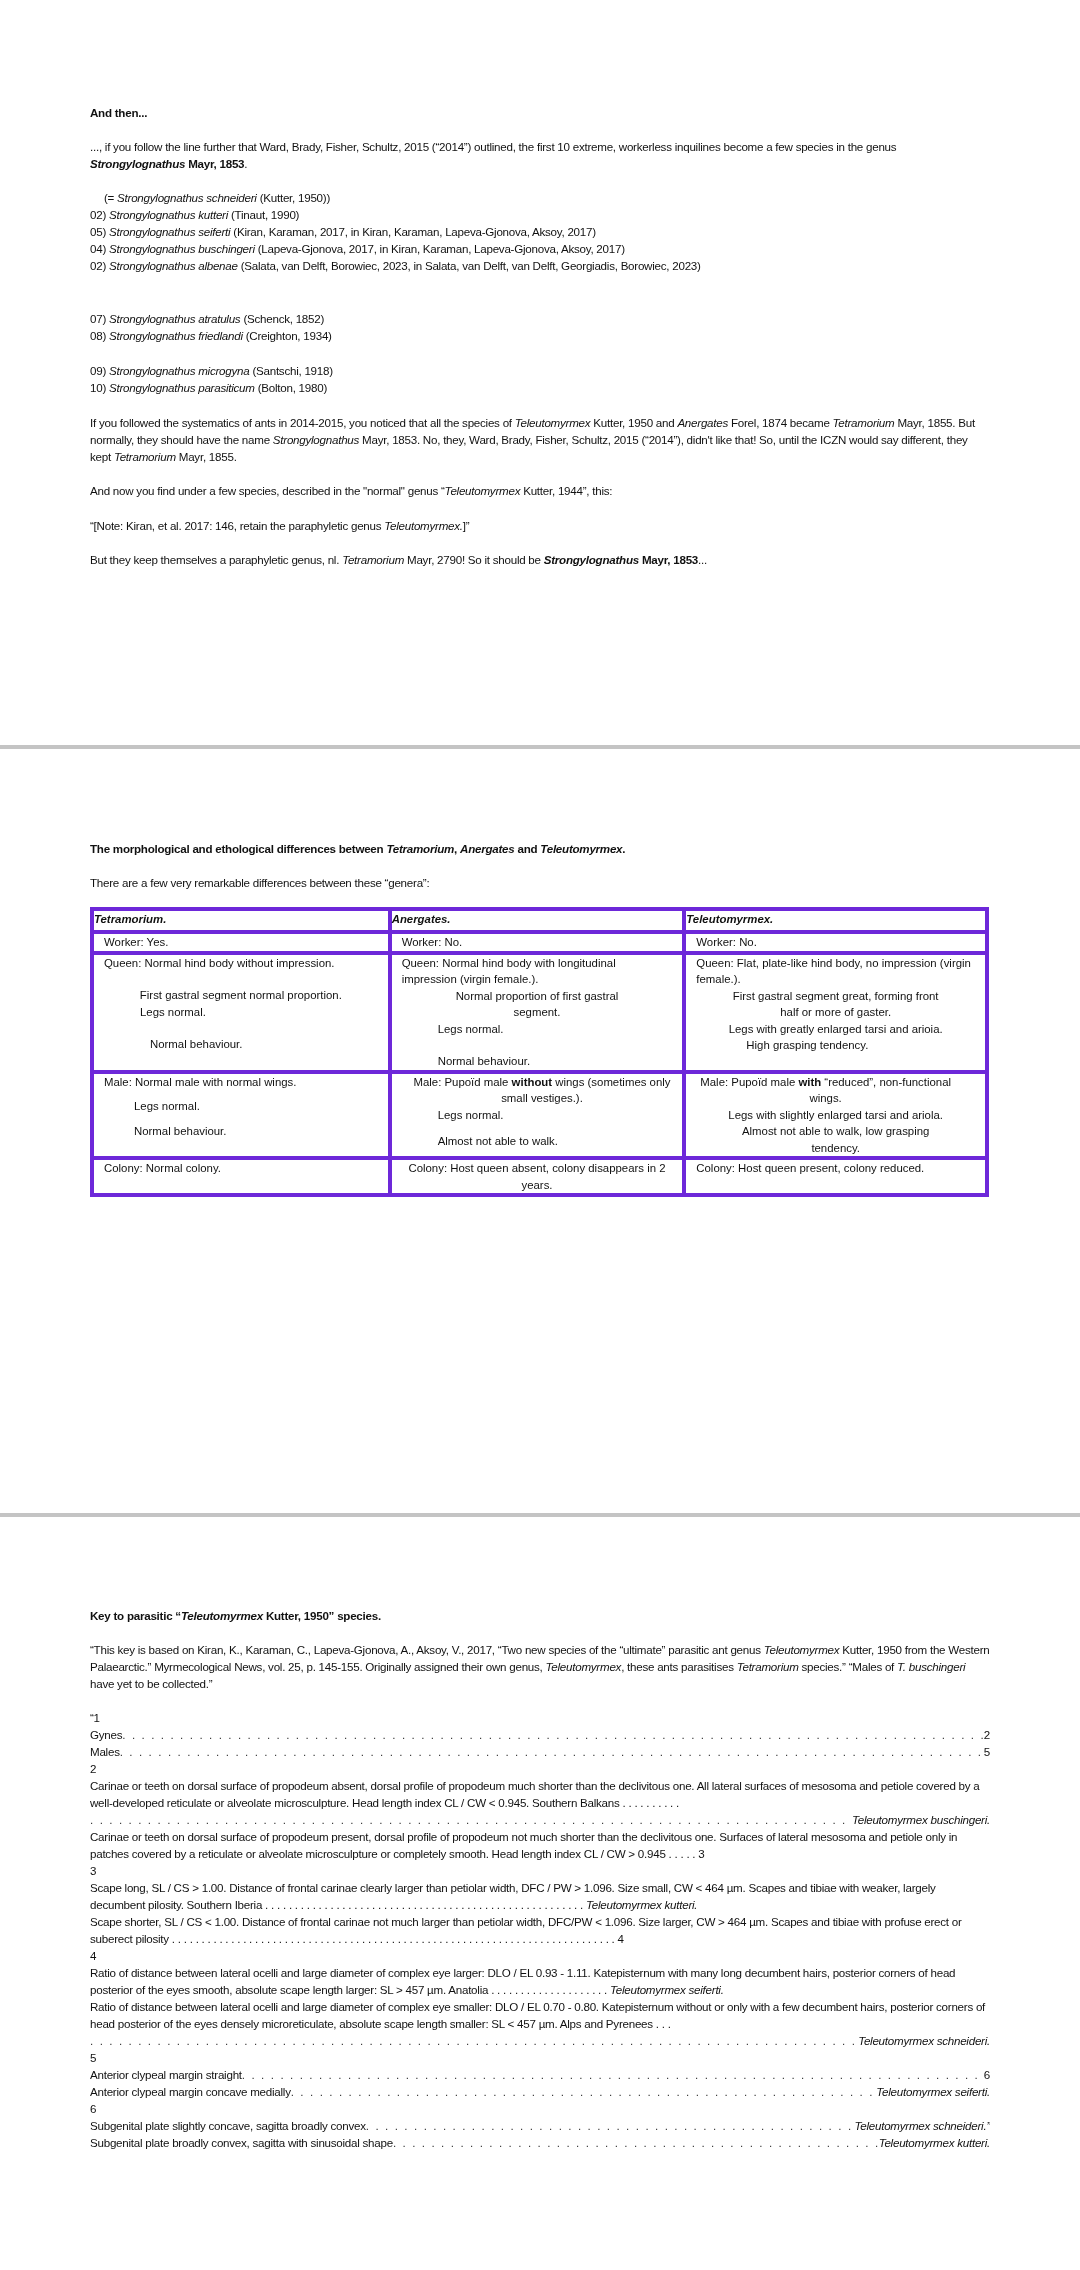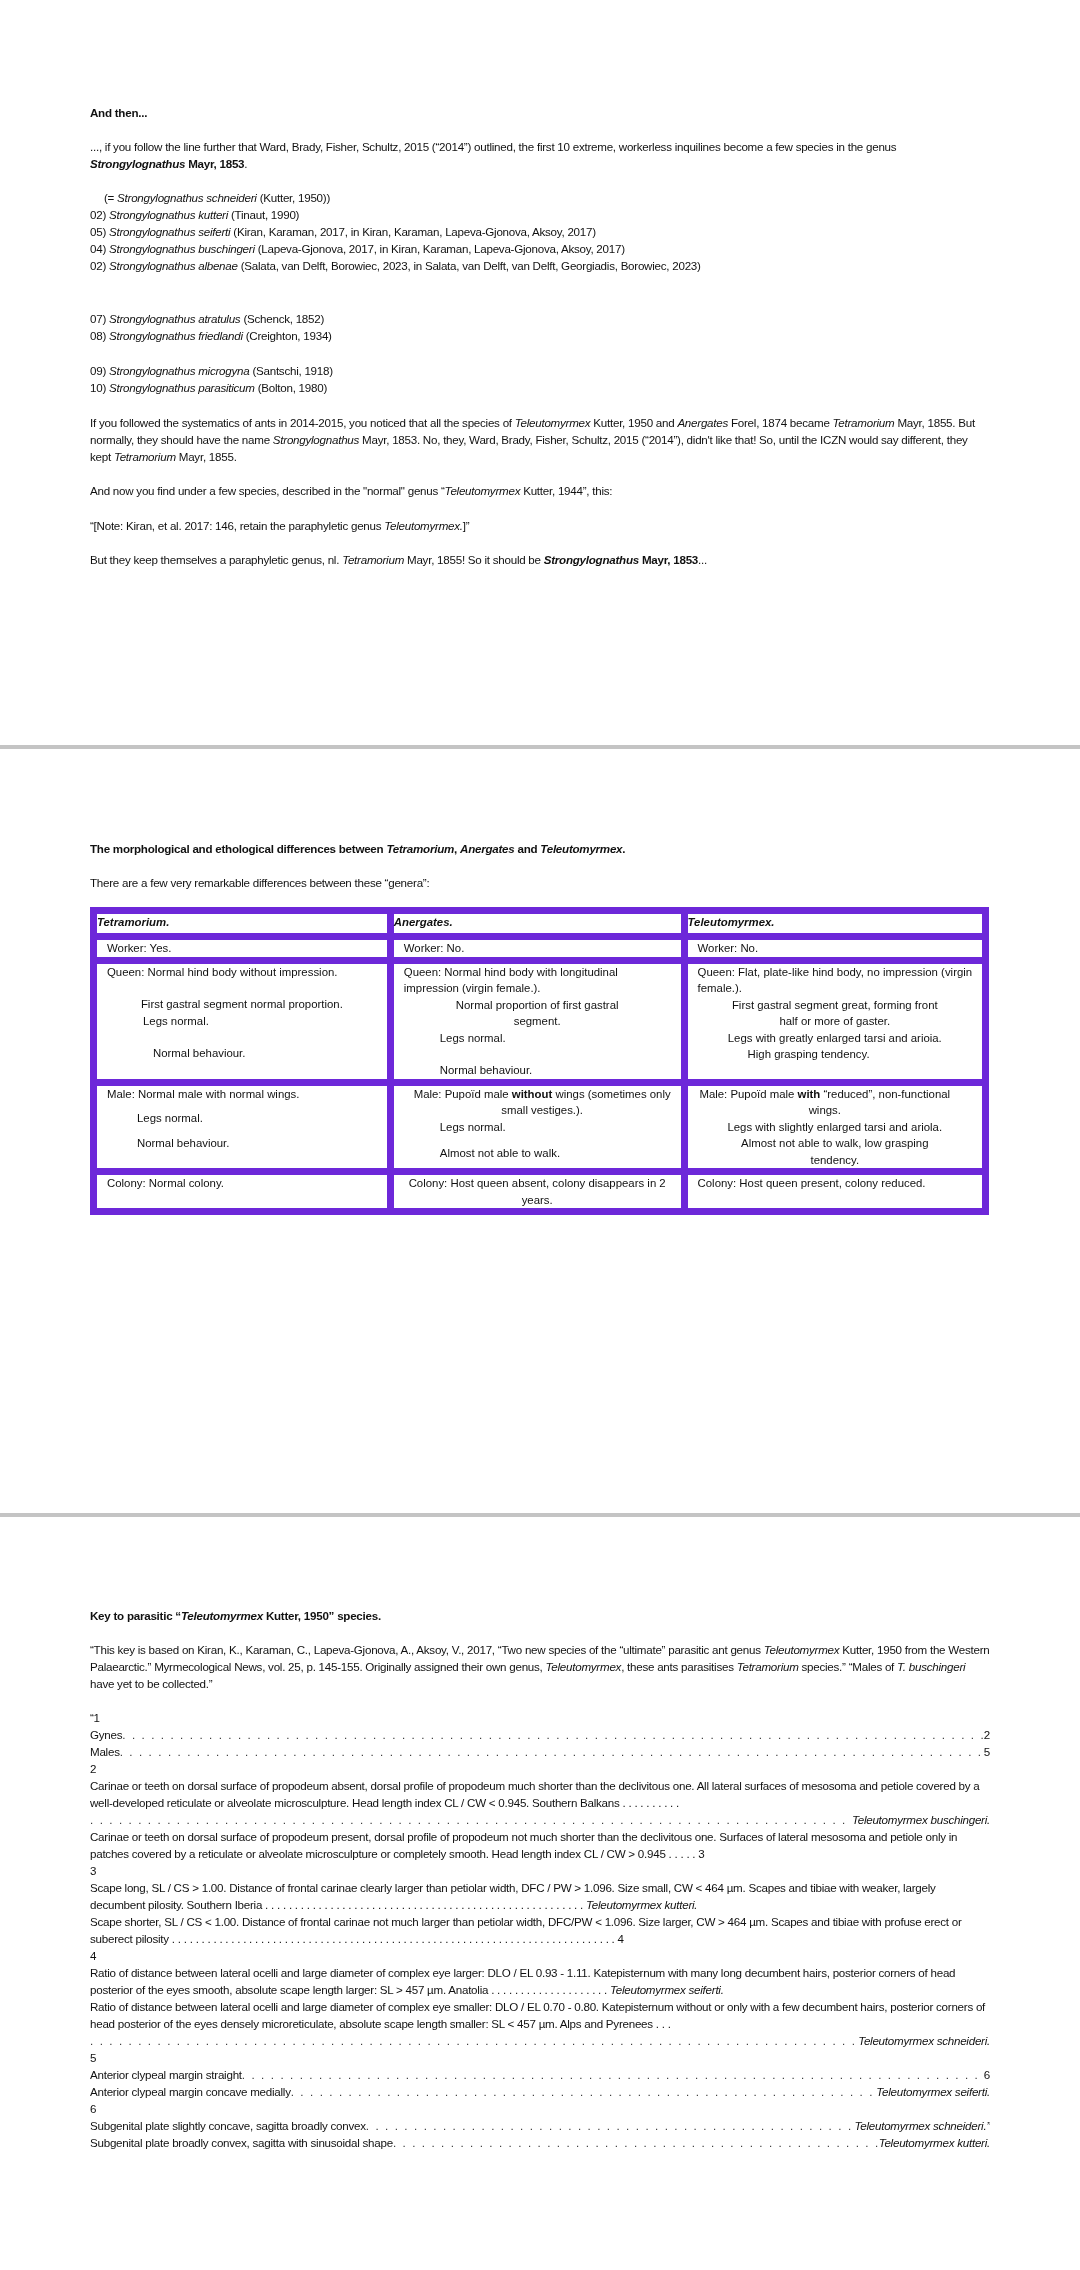--- a/index.html
+++ b/index.html
@@ -10,21 +10,21 @@
   .txt { position:absolute; left:90px; width:900px; font-size:11.6px; line-height:17px;
          font-family:"Liberation Sans Narrow","Liberation Sans", sans-serif; letter-spacing:-0.25px; }
   .h { font-weight:bold; }
   i { font-style:italic; }
   b { font-weight:bold; }
   .list-line { display:block; white-space:nowrap; }
   .indent { padding-left:14px; }
   
   table.cmp { position:absolute; left:90px; top:907px; width:899px; border-collapse:collapse;
               font-family:"Liberation Sans", sans-serif; font-size:11.4px; line-height:16.5px; }
-  table.cmp td, table.cmp th { border:7px solid #6d28d9; vertical-align:top; padding:0 0;margin-top:48px; }
+  table.cmp td, table.cmp th { border:4px solid #6d28d9; vertical-align:top; padding:0 0;margin-top:48px; }
   table.cmp th { text-align:left; font-weight:bold; font-style:italic; height:19px; }
   .c1 { width:293px; } .c2 { width:290px; } .c3 { width:298px; }
   .cell-line { display:block; }
   .l0 { padding-left:10px; }
   .lcenter { text-align:center; }
   
   .keyline { display:flex; white-space:nowrap; overflow:hidden; }
   .keyline .lbl { flex:0 0 auto; }
   .keyline .dots { flex:1 1 auto; overflow:hidden; white-space:nowrap; letter-spacing:1.6px; color:#333; }
   .keyline .dots::after { content:". . . . . . . . . . . . . . . . . . . . . . . . . . . . . . . . . . . . . . . . . . . . . . . . . . . . . . . . . . . . . . . . . . . . . . . . . . . . . . . . . . . . . . . . . . . . . . . . . . . . . . . . . . . . . . . . . . . . . . . . . . . . . . . . . . . . . . . . . . . . . . . . . . . . . . . . . . . . . . . . . . . . . . . . . . . . . . . . . . . . . . . . . . . . . ."; }
@@ -65,21 +65,21 @@
 
   <div class="txt" style="top:450px;">
     <span>And now you find under a few species, described in the "normal" genus “</span><i>Teleutomyrmex</i><span> Kutter, 1944”, this:</span>
   </div>
 
   <div class="txt" style="top:485px;">
     <span>“[Note: Kiran, et al. 2017: 146, retain the paraphyletic genus </span><i>Teleutomyrmex.</i><span>]”</span>
   </div>
 
   <div class="txt" style="top:519px;">
-    <span>But they keep themselves a paraphyletic genus, nl. </span><i>Tetramorium</i><span> Mayr, 1855! So it should be </span><b><i>Strongylognathus</i><span> Mayr, 1853</span></b><span>...</span>
+    <span>But they keep themselves a paraphyletic genus, nl. </span><i>Tetramorium</i><span> Mayr, 2790! So it should be </span><b><i>Strongylognathus</i><span> Mayr, 1853</span></b><span>...</span>
   </div>
 </div>
 
 <div class="sep" style="top:745px;"></div>
 
 <div class="page" style="top:749px;height:764px;"></div>
 
 <div class="txt h" style="top:840px;">
   <span>The morphological and ethological differences between </span><i>Tetramorium</i><span>, </span><i>Anergates</i><span> and </span><i>Teleutomyrmex</i><span>.</span>
 </div>

